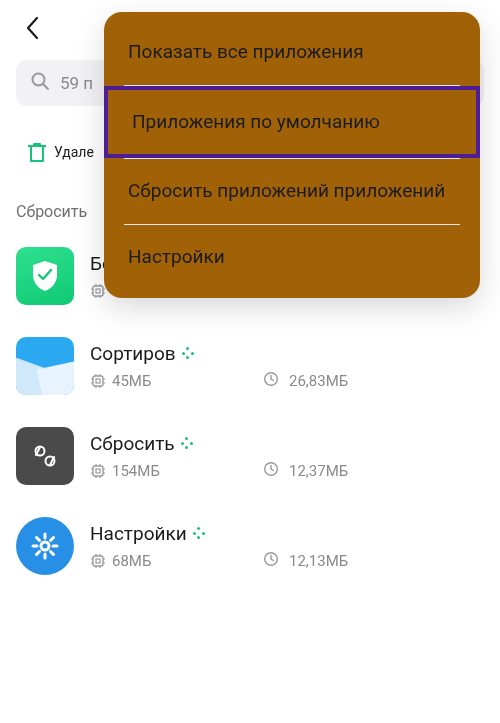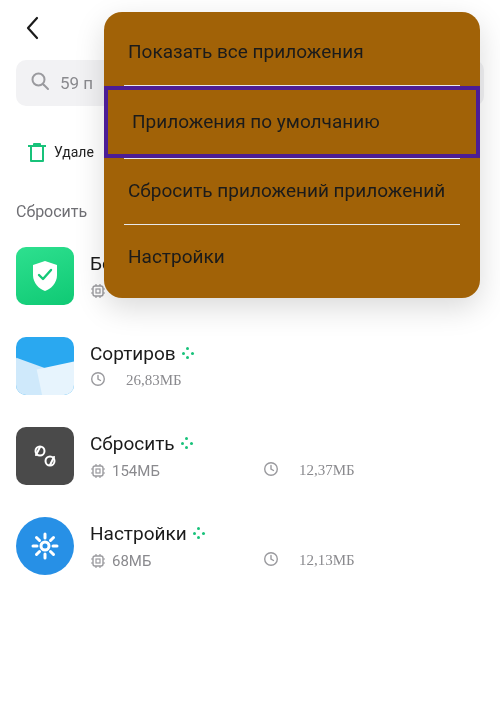--- a/index.html
+++ b/index.html
@@ -92,21 +92,21 @@
   .running-dots span { top: 4.5px; left: 0; box-shadow: 9px 0 0 #18c27a; }
   .stats {
     display: flex;
     align-items: center;
     margin-top: 6px;
     font-size: 15px;
     color: #8a8a8e;
     gap: 8px;
   }
   .stat-left { width: 165px; display: flex; align-items: center; gap: 6px; }
-  .stat-right { display: flex; align-items: center; gap: 20px; font-family: Liberation Serif, serif; }
+  .stat-right { display: flex; align-items: center; gap: 10px; }
   .chip-icon svg { display: block; }
 
   
   .menu {
     position: absolute;
     top: 12px;
     left: 104px;
     width: 376px;
     background: #a16207;
     border-radius: 18px;
@@ -237,20 +237,30 @@
   <div class="app-row">
     <div class="app-icon ic-gallery"></div>
     <div class="app-info">
       <div class="app-name">
           <span>Сортиров</span>
           <span class="running-dots">
             <span></span>
           </span>
         </div>
       <div class="stats">
+        <div class="stat-left">
+          <span class="chip-icon">
+              <svg width="16" height="16" viewBox="0 0 16 16">
+                <rect x="3" y="3" width="10" height="10" rx="2" stroke="#9a9a9e" stroke-width="1.4" fill="none"></rect>
+                <rect x="6" y="6" width="4" height="4" stroke="#9a9a9e" stroke-width="1.2" fill="none"></rect>
+                <path d="M6 1v2M10 1v2M6 13v2M10 13v2M1 6h2M1 10h2M13 6h2M13 10h2" stroke="#9a9a9e" stroke-width="1.2"></path>
+              </svg>
+            </span>
+          <span>45МБ</span>
+        </div>
         <div class="stat-right">
           <span><svg width="16" height="16" viewBox="0 0 16 16">
                 <circle cx="8" cy="8" r="6.3" stroke="#9a9a9e" stroke-width="1.4" fill="none"></circle>
                 <path d="M8 4.5V8l2.5 1.5" stroke="#9a9a9e" stroke-width="1.4" fill="none" stroke-linecap="round"></path>
               </svg></span>
           <span>26,83МБ</span>
         </div>
       </div>
     </div>
   </div>

